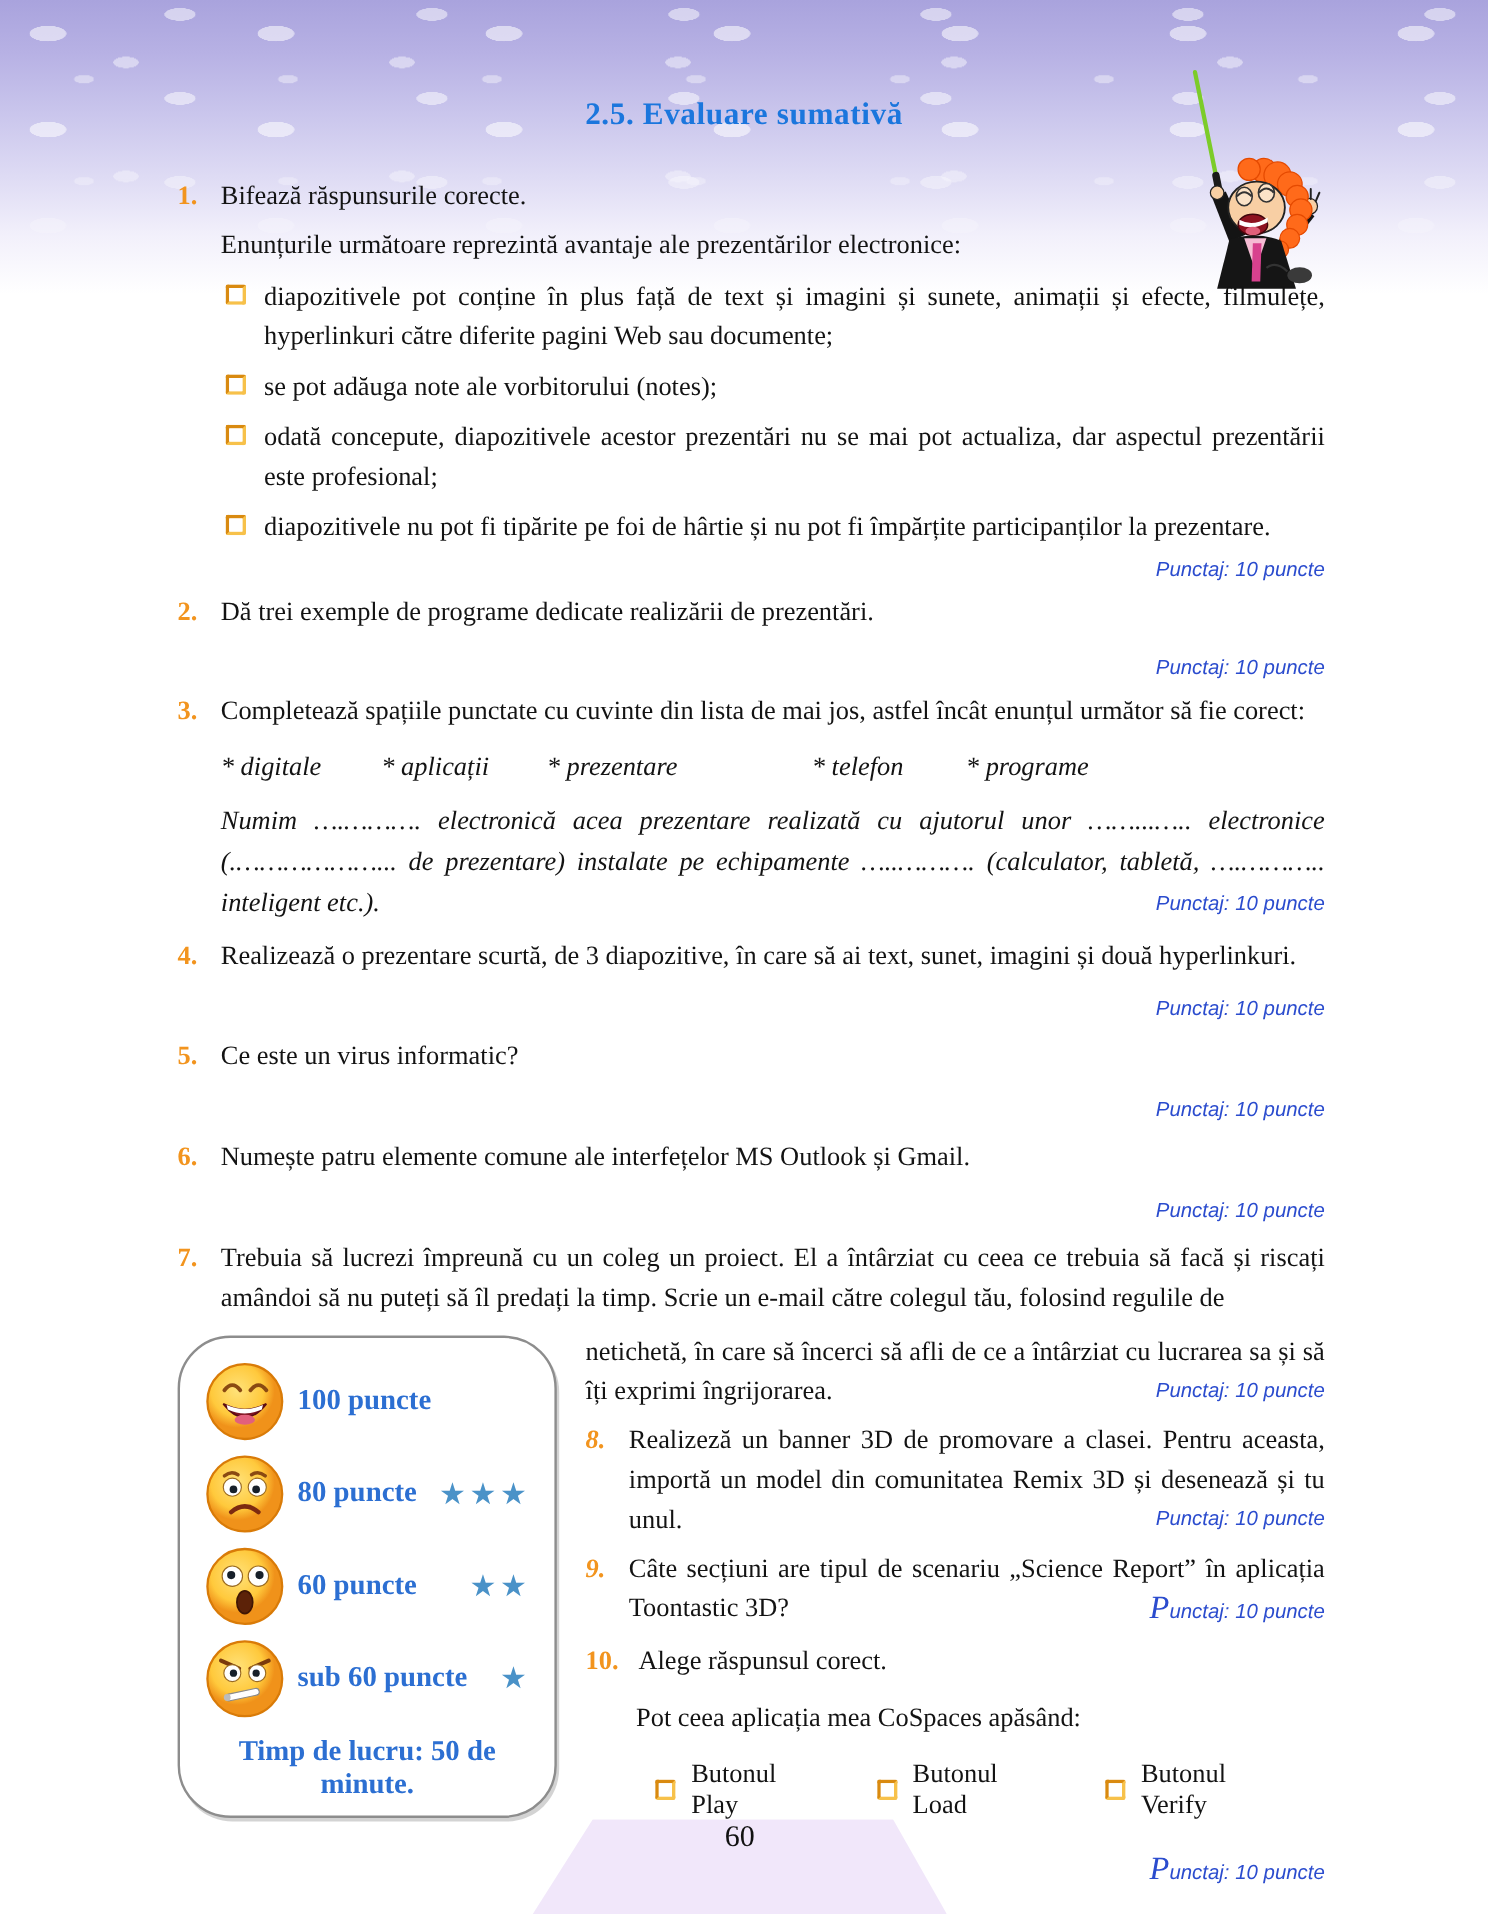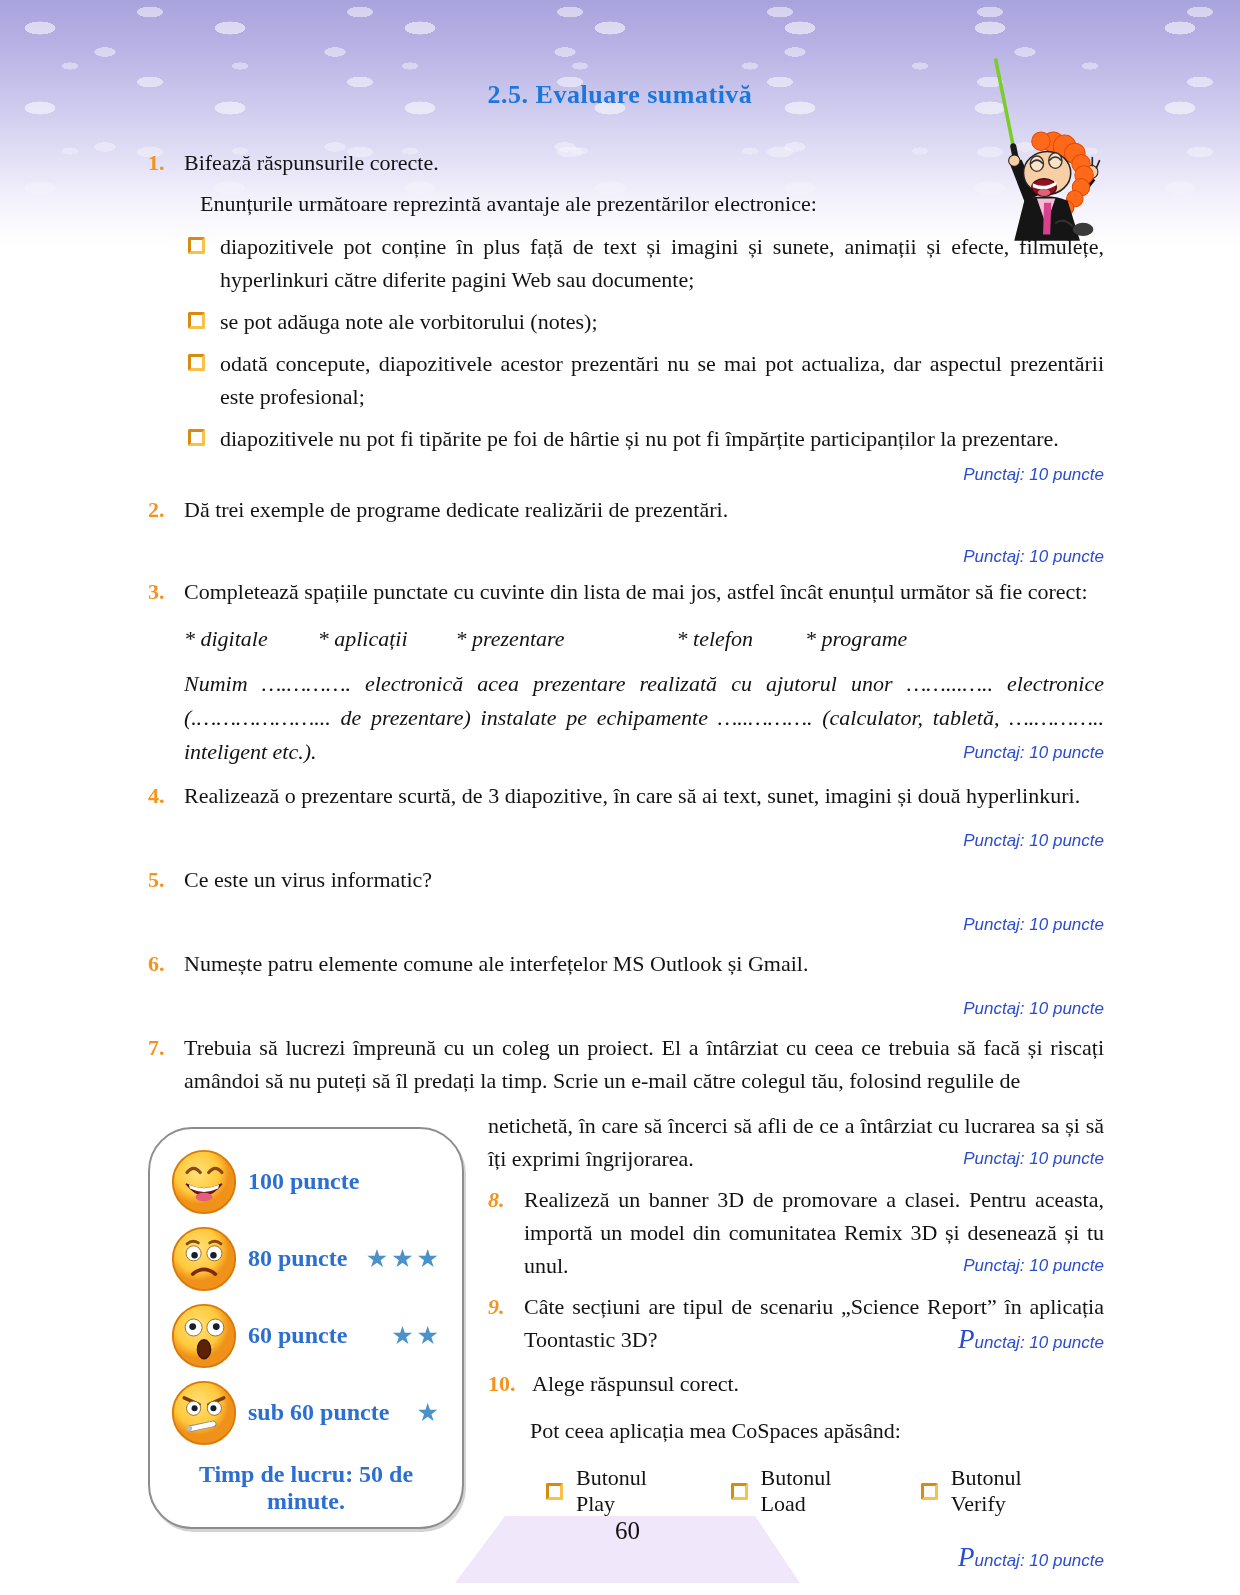--- a/index.html
+++ b/index.html
@@ -28,21 +28,21 @@
     font-size:26px; font-weight:bold; color:#1b76dd; letter-spacing:.5px;
   }
   .mascot { position:absolute; left:962px; top:58px; width:160px; height:195px; }
 
   
   .content { position:absolute; left:148px; top:146px; width:956px; font-size:22px; color:#131313; }
   .q-row { display:flex; }
   .qnum { flex:0 0 36px; color:#f2941e; font-weight:bold; font-size:22px; line-height:33px; }
   .qnum.it { font-style:italic; }
   .qtext { flex:1; text-align:justify; line-height:33px; }
-  .indent { margin-left:52px; line-height:33px; }
+  .indent { margin-left:36px; line-height:33px; }
   .opt { display:flex; margin-left:40px; margin-bottom:9px; }
   .cb {
     flex:0 0 17px; width:17px; height:17px; margin-top:7px; margin-right:15px;
     background:#fff; border-radius:2px;
     border:3px solid; border-color:#d98a10 #f7c14a #f7c14a #d98a10;
   }
   .opt-text { flex:1; text-align:justify; line-height:33px; }
   .punctaj {
     text-align:right; font-family:"Liberation Sans", sans-serif; font-style:italic;
     color:#2b4cce; font-size:17px; line-height:21px;
@@ -55,21 +55,21 @@
   .words span:nth-child(3){ margin-right:112px; }
   .words span:nth-child(4){ margin-right:52px; }
   .fill-text { margin-left:36px; font-style:italic; text-align:justify; line-height:34px; }
 
   
   .two-col { display:flex; margin-top:12px; }
   .col-left { flex:0 0 340px; }
   .col-right { flex:1; }
 
   .score-box {
-    width:316px; margin-top:18px; background:#fff;
+    width:316px; margin-top:4px; background:#fff;
     border:2px solid #8d8d8d; border-radius:44px;
     box-shadow:2px 3px 0 rgba(130,130,130,.35);
     padding:14px 20px 12px 20px;
   }
   .score-row { display:flex; align-items:center; height:77px; }
   .score-row svg { flex:0 0 68px; width:68px; height:68px; }
   .score-label { margin-left:10px; font-size:24px; font-weight:bold; color:#2c6fd2; }
   .score-stars { margin-left:auto; color:#4a92c8; font-size:25px; letter-spacing:3px; font-family:"DejaVu Sans", sans-serif; }
   .score-footer { text-align:center; font-size:24px; font-weight:bold; color:#2c6fd2; margin-top:10px; }
 
@@ -81,21 +81,21 @@
   .cb-row .cb { margin-top:0; margin-right:13px; }
   .cb-item { display:flex; align-items:center; margin-right:30px; font-size:22px; }
   .final-punctaj { margin-top:30px; }
 
   
   .mb8{margin-bottom:8px;} .mb10{margin-bottom:10px;} .mb12{margin-bottom:12px;font-style:italic;} .mb14{margin-bottom:14px;}
   .mt2{margin-top:2px;} .mt12{margin-top:12px;} .mt16{margin-top:16px;} .mt18{margin-top:18px;} .mt20{margin-top:20px;}
 
   
   .footer-trapezoid {
-    position:absolute; left:455px; top:1516px; width:345px; height:67px;
+    position:absolute; left:444px; top:1516px; width:345px; height:79px;
     background:#f1e7fa; clip-path:polygon(14.5% 0, 87% 0, 100% 100%, 0 100%);
   }
   .page-number { position:absolute; left:0; top:1px; width:100%; text-align:center; font-size:25px; color:#111; }
 </style>
 </head>
 <body>
 
 <div class="page">
 
   <div class="header-bg">

